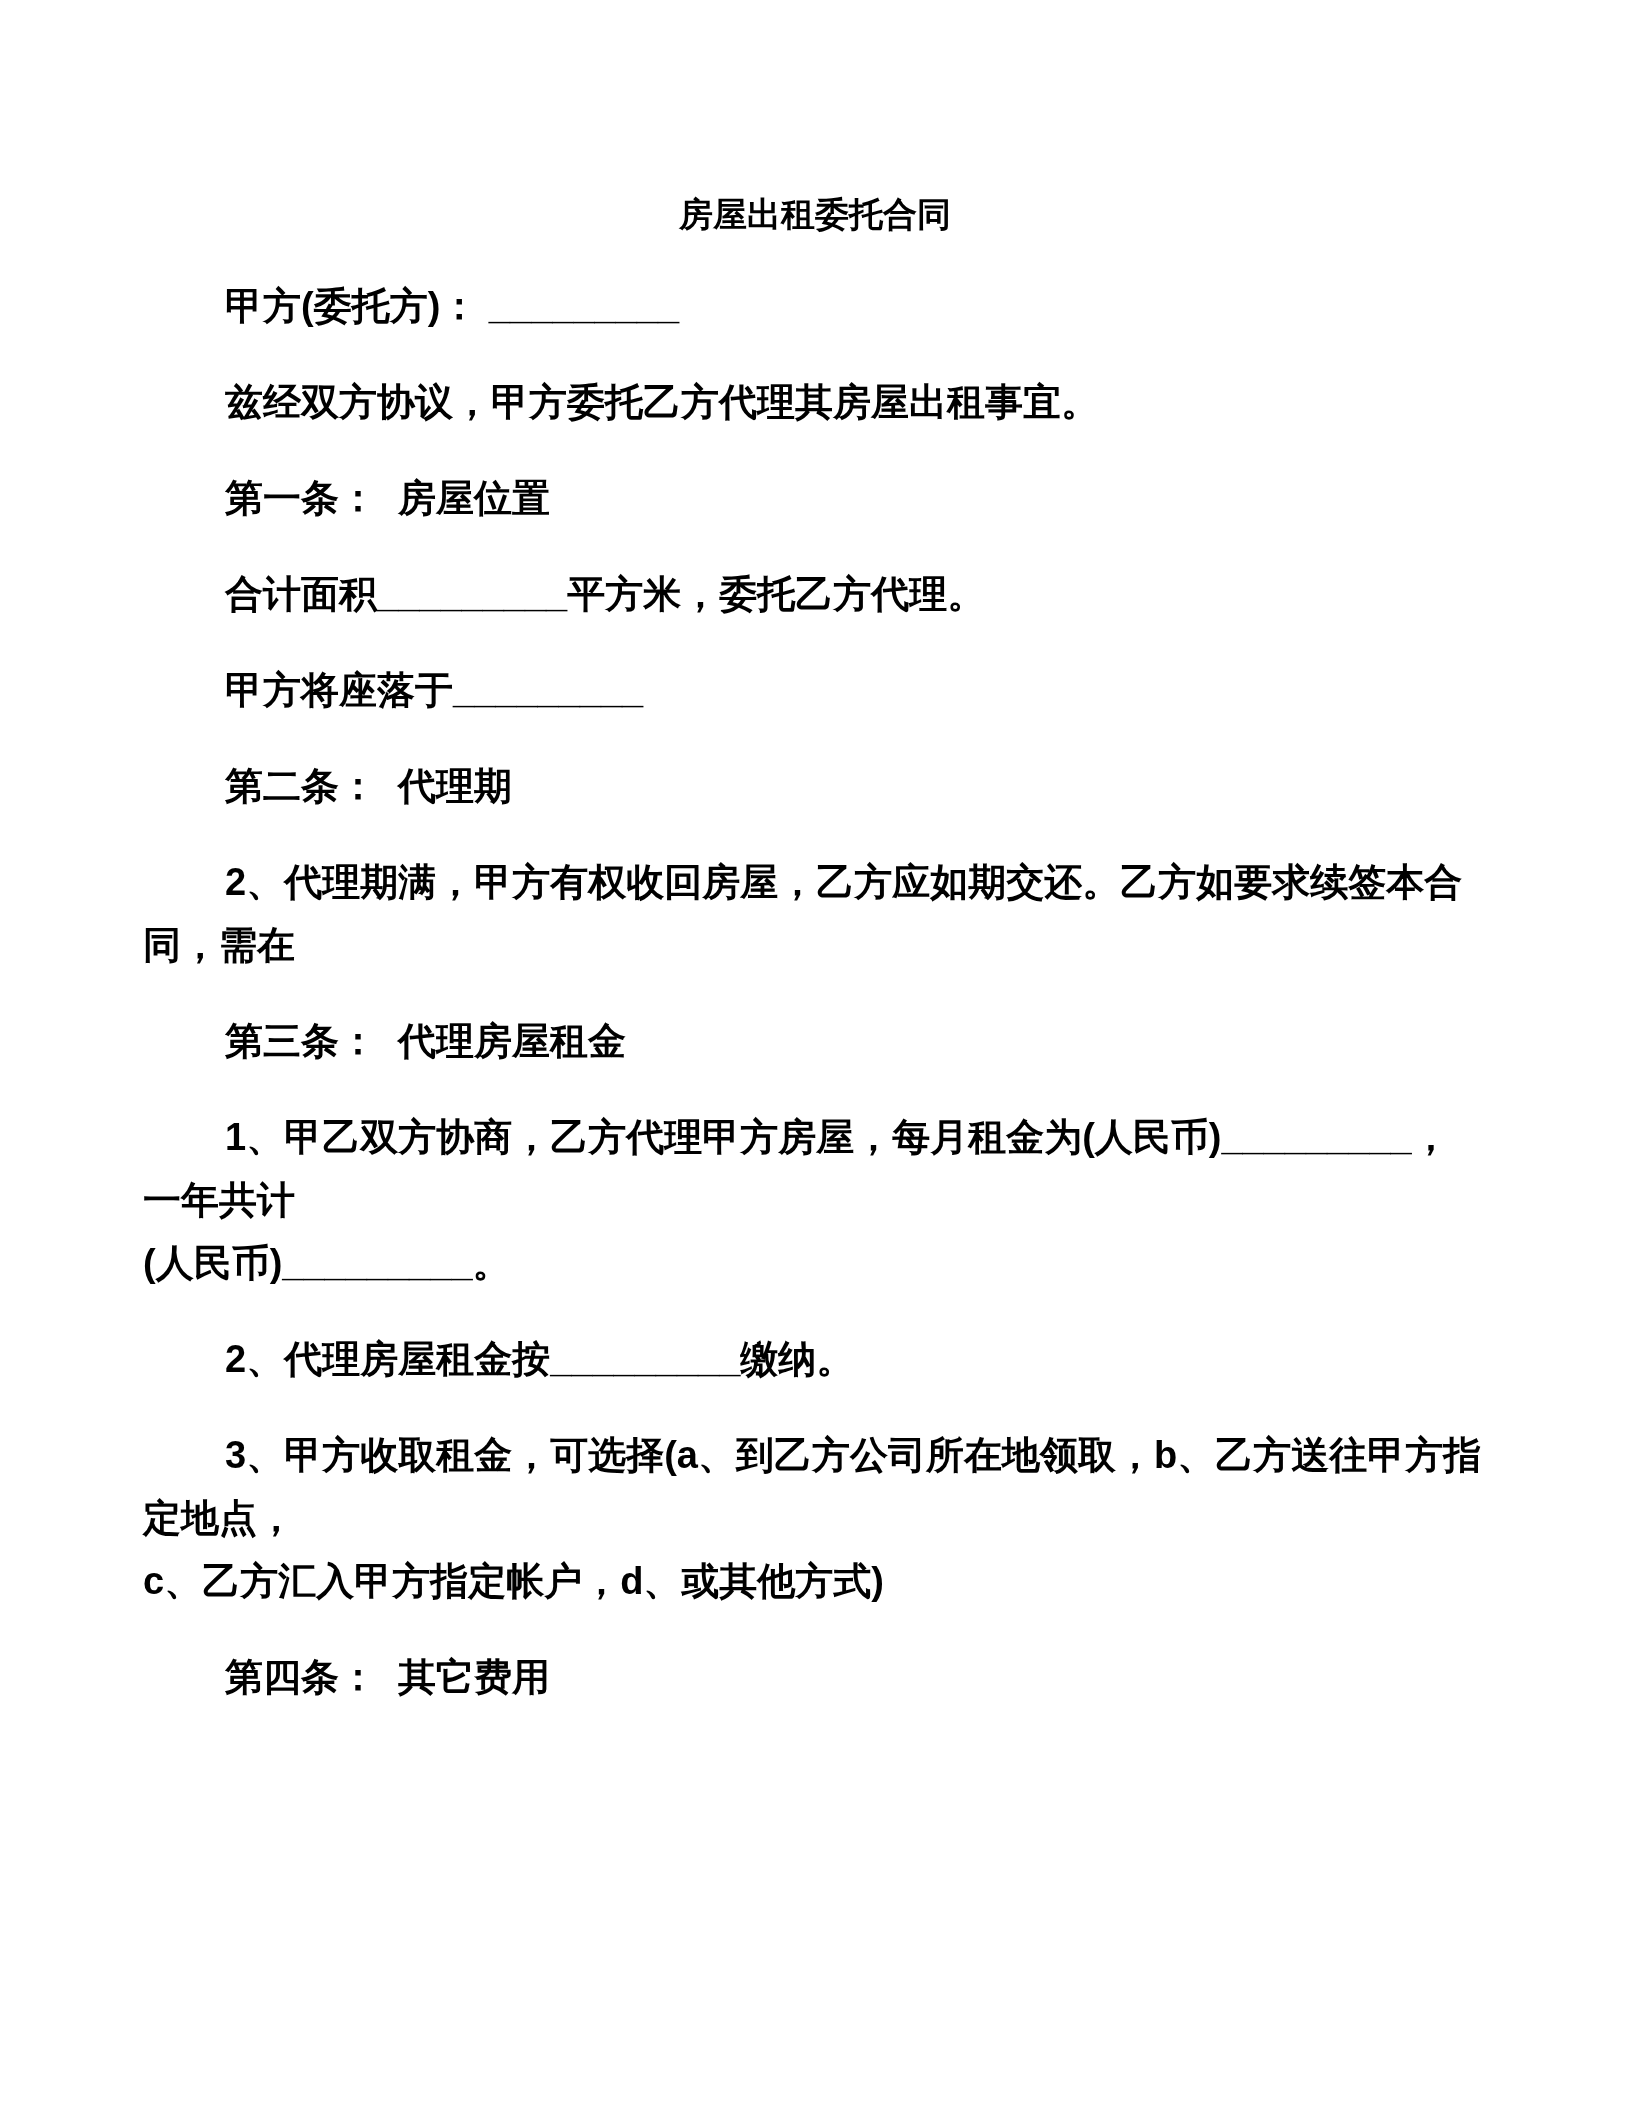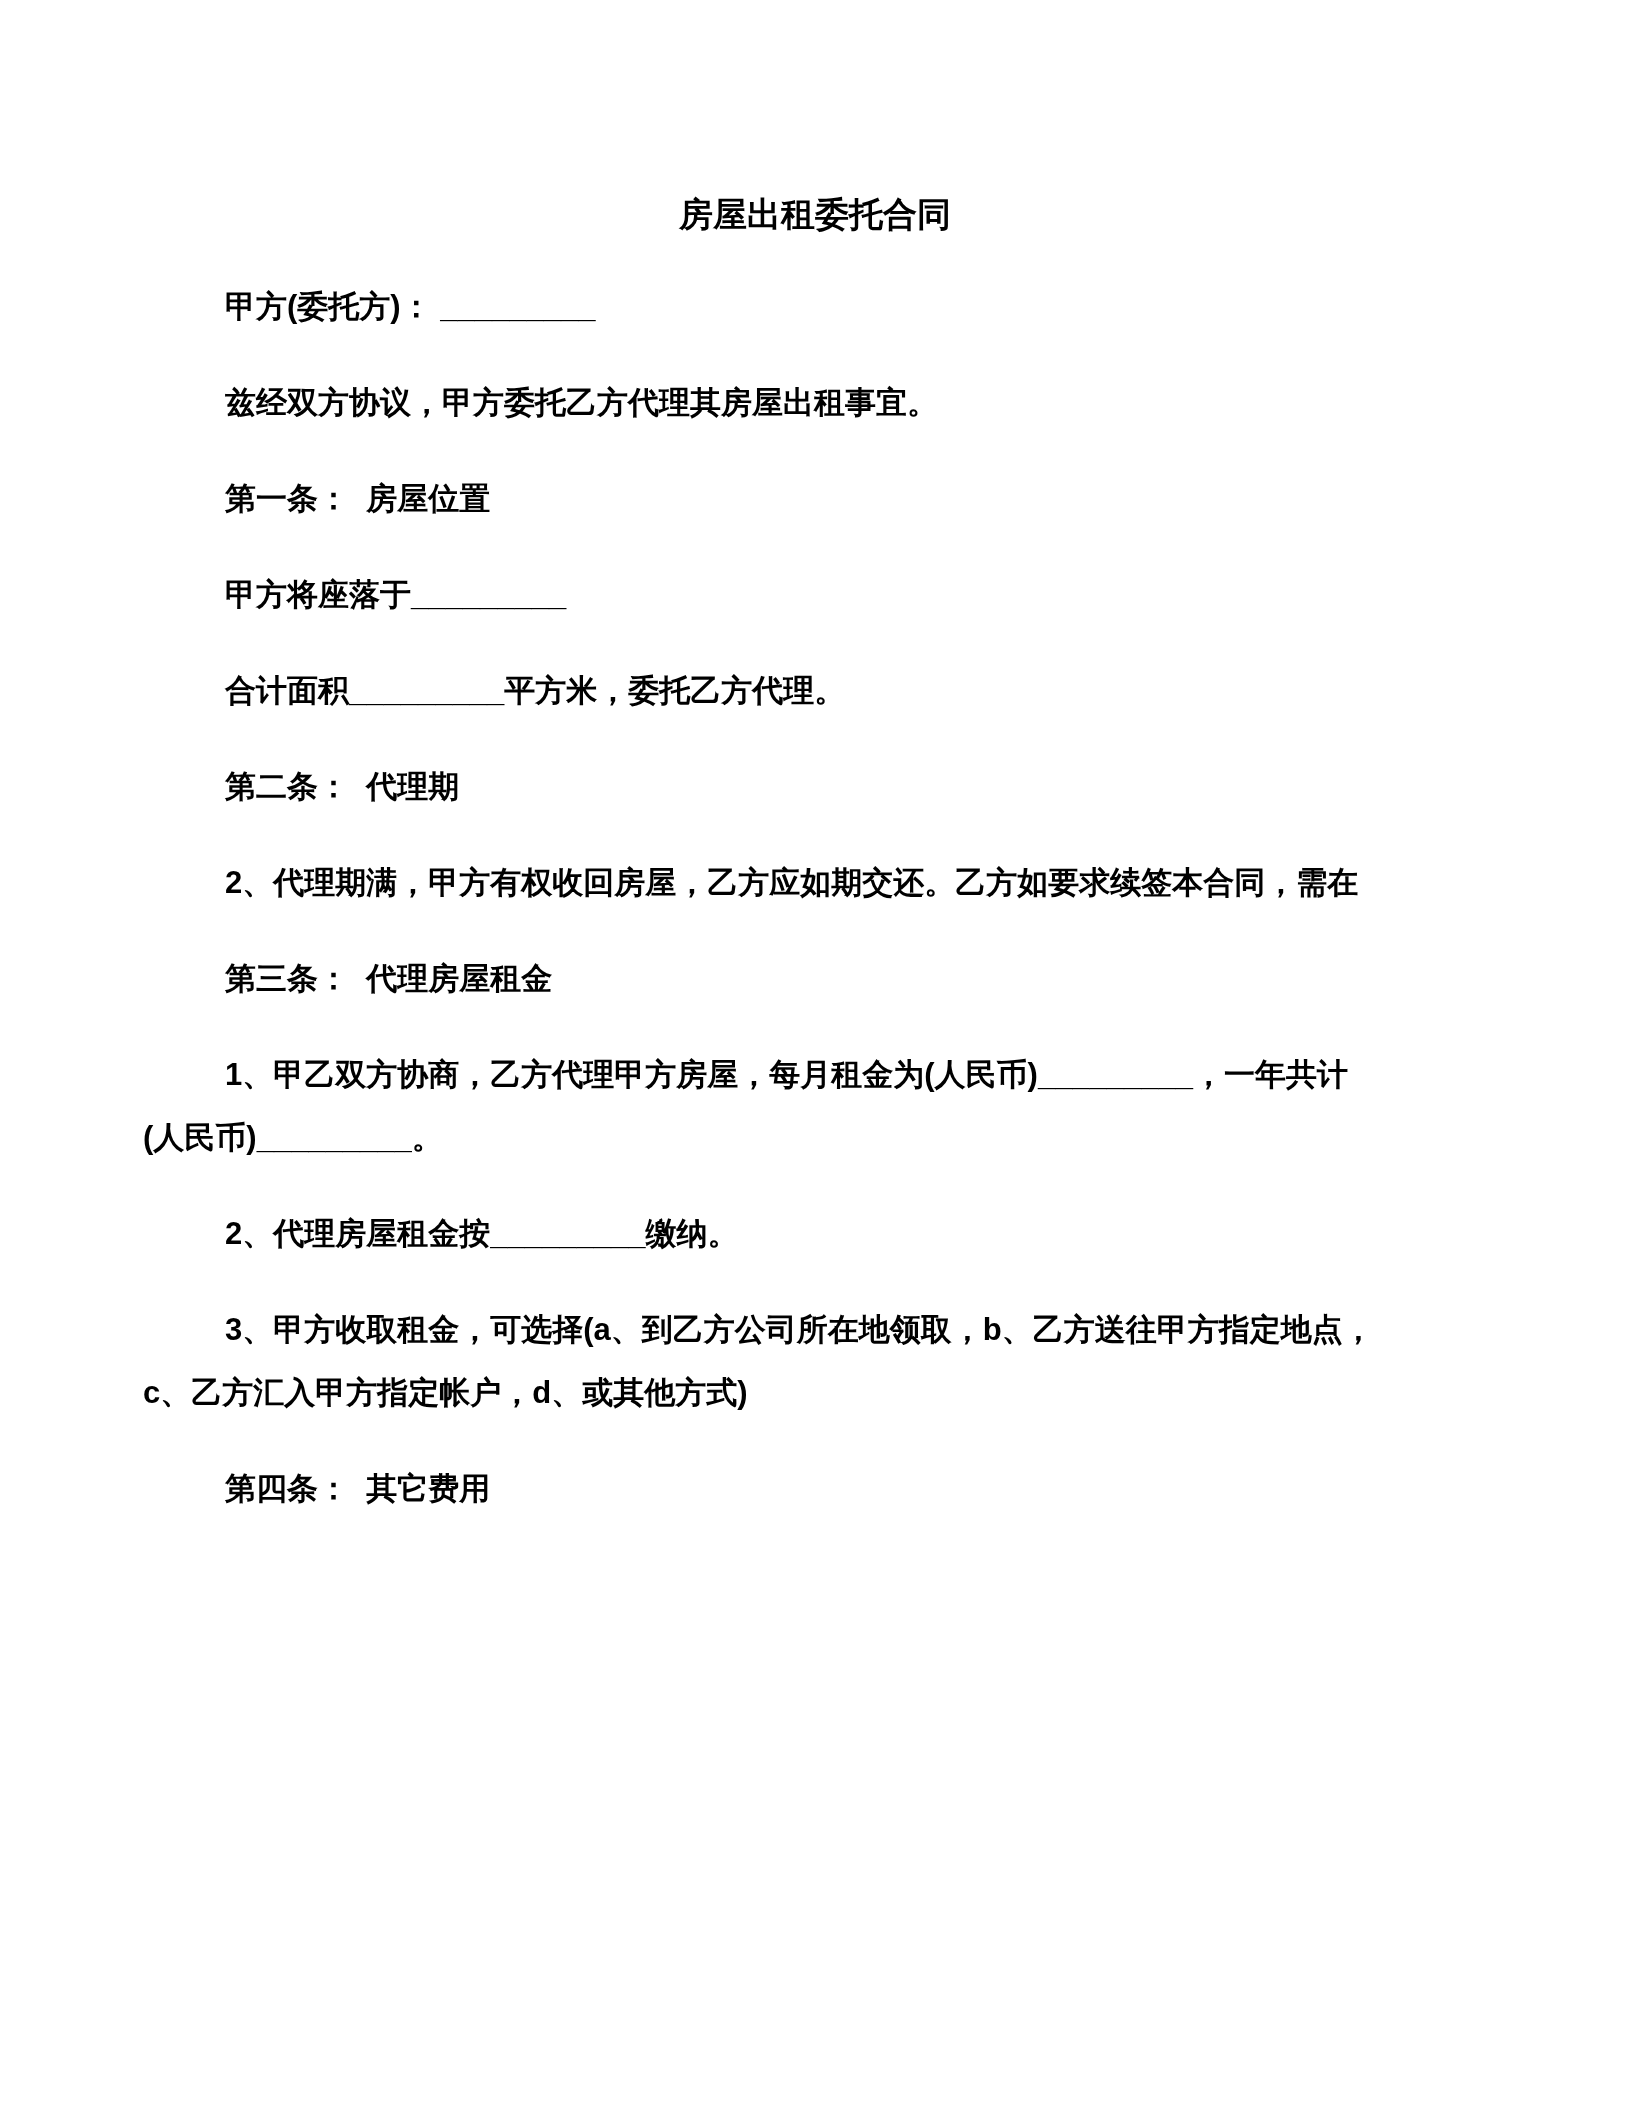--- a/index.html
+++ b/index.html
@@ -21,21 +21,21 @@
   }
   .doc-title {
     font-size: 34px;
     line-height: 62px;
     text-align: center;
     margin: 0 0 30px 0;
     white-space: pre-wrap;
   }
   .para {
     margin: 0 0 33px 0;
-    font-size: 31px;
+    font-size: 38px;
   }
   .line {
     line-height: 63px;
     white-space: pre-wrap;
     word-break: break-all;
   }
   .line.first {
     text-indent: 82px;
   }
 </style>
@@ -53,25 +53,25 @@
 
   <div class="para">
     <div class="line first">兹经双方协议，甲方委托乙方代理其房屋出租事宜。</div>
   </div>
 
   <div class="para">
     <div class="line first">第一条：  房屋位置</div>
   </div>
 
   <div class="para">
-    <div class="line first">甲方将座落于_________</div>
+    <div class="line first">合计面积_________平方米，委托乙方代理。</div>
   </div>
 
   <div class="para">
-    <div class="line first">合计面积_________平方米，委托乙方代理。</div>
+    <div class="line first">甲方将座落于_________</div>
   </div>
 
   <div class="para">
     <div class="line first">第二条：  代理期</div>
   </div>
 
 
   <div class="para">
     <div class="line first">2、代理期满，甲方有权收回房屋，乙方应如期交还。乙方如要求续签本合同，需在</div>
   </div>

